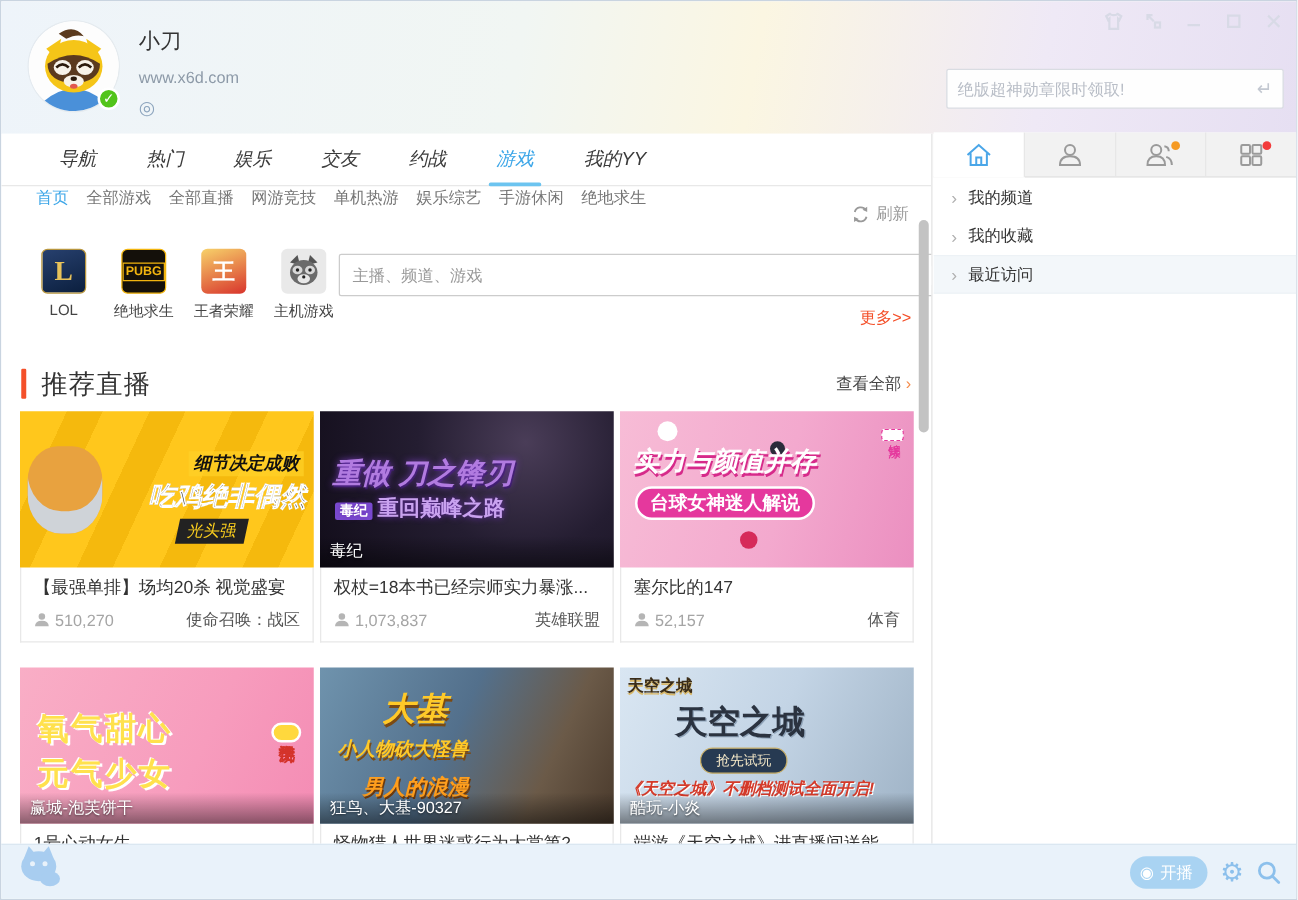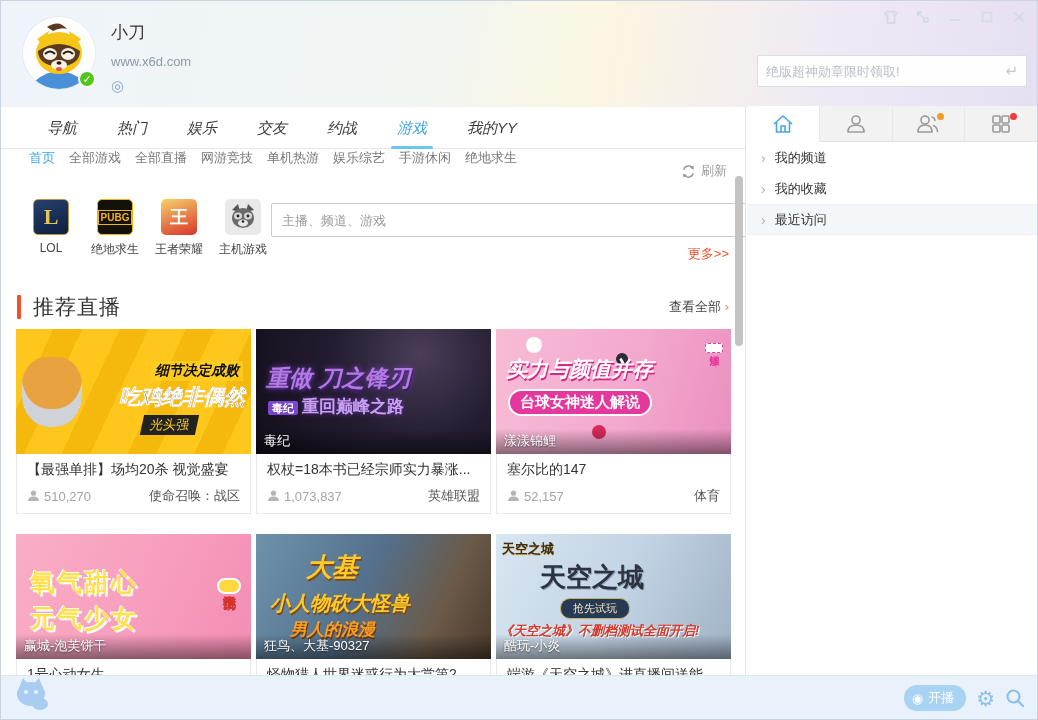--- a/index.html
+++ b/index.html
@@ -91,21 +91,21 @@
   .cov3 .c3a { position:absolute; left:10px; top:26px; font-size:21px; font-weight:bold; font-style:italic; color:#fff; text-shadow:1px 2px 0 #d62a8a; }
   .cov3 .c3b { position:absolute; left:12px; top:60px; font-size:15px; font-weight:bold; color:#fff; background:#e5389d; border:2px solid #fff; border-radius:14px; padding:2px 10px; }
   .cov3 .c3tag { position:absolute; right:8px; top:14px; writing-mode:vertical-rl; font-size:10px; color:#e5389d; background:#fff; border:1px dashed #e5389d; padding:4px 1px; border-radius:3px; }
   .cov3 .ball { position:absolute; border-radius:50%; }
   .cov4 { background:linear-gradient(115deg,#f9aec6 0%,#f79cbd 60%,#f48cb4 100%); }
   .cov4 .c4a { position:absolute; left:14px; top:32px; font-size:25px; font-weight:bold; color:#ffe14d; text-shadow:2px 2px 0 #fff,-1px -1px 0 #fff; letter-spacing:2px; }
   .cov4 .c4b { position:absolute; left:14px; top:68px; font-size:25px; font-weight:bold; color:#ffe14d; text-shadow:2px 2px 0 #fff,-1px -1px 0 #fff; letter-spacing:2px; }
   .cov4 .c4tag { position:absolute; right:10px; top:44px; writing-mode:vertical-rl; font-size:13px; font-weight:bold; color:#d4332b; background:#ffd83d; border:2px solid #fff; border-radius:12px; padding:6px 1px; }
   .cov5 { background:linear-gradient(115deg,#6f93ad 0%,#53708c 45%,#6b5a48 75%,#4a3a2c 100%); }
   .cov5 .c5a { position:absolute; left:50px; top:16px; font-size:26px; font-weight:bold; font-style:italic; color:#ffc928; text-shadow:1px 2px 0 #7c4a12; }
-  .cov5 .c5b { position:absolute; left:14px; top:56px; font-size:20px; font-weight:bold; font-style:italic; color:#ffc928; text-shadow:1px 2px 0 #7c4a12; }
+  .cov5 .c5b { position:absolute; left:14px; top:56px; font-size:15px; font-weight:bold; font-style:italic; color:#ffc928; text-shadow:1px 2px 0 #7c4a12; }
   .cov5 .c5c { position:absolute; left:34px; top:84px; font-size:17px; font-weight:bold; font-style:italic; color:#ff9e1c; text-shadow:1px 2px 0 #6e3a0c; }
   .cov6 { background:linear-gradient(115deg,#d9e6f2 0%,#c3d4e5 50%,#9fb3c6 100%); }
   .cov6 .c6a { position:absolute; left:44px; top:26px; font-size:26px; font-weight:bold; color:#2b3340; font-family:"Liberation Serif","DejaVu Serif",serif; text-shadow:1px 1px 0 #8fa3b8; }
   .cov6 .c6b { position:absolute; left:64px; top:64px; font-size:11px; color:#f5e9c8; background:#273a52; border:1px solid #c9b06a; border-radius:10px; padding:2px 12px; }
   .cov6 .c6c { position:absolute; left:4px; top:88px; font-size:13px; font-weight:bold; font-style:italic; color:#d43a2a; text-shadow:1px 1px 0 #fff; white-space:nowrap; }
   .cov6 .logo { position:absolute; left:6px; top:6px; font-size:13px; font-weight:bold; color:#3a2c18; font-family:"Liberation Serif","DejaVu Serif",serif; text-shadow:0 1px 0 #d9b96a; }
 
   
   .scrollbar { position:absolute; top:44px; right:2px; bottom:0; width:8px; }
   .scroll-thumb { position:absolute; top:25px; width:8px; height:170px; background:#c3c3c3; border-radius:4px; }
@@ -333,21 +333,20 @@
       </div>
 
       <div class="card">
         <div class="cover cov3">
           <div class="ball" style="left:30px;top:8px;width:16px;height:16px;background:#fff;"></div>
           <div class="ball" style="left:120px;top:24px;width:12px;height:12px;background:#2b2b3a;"></div>
           <div class="ball" style="left:96px;top:96px;width:14px;height:14px;background:#d62a5a;"></div>
           <div class="c3a">实力与颜值并存</div>
           <div class="c3b">台球女神迷人解说</div>
           <div class="c3tag">漾漾锦鲤</div>
-          <div class="streamer">漾漾锦鲤</div>
         </div>
         <div class="card-info">
           <div class="card-title">塞尔比的147</div>
           <div class="card-meta">
             <span class="viewers">
               <svg width="13" height="12" viewBox="0 0 13 12">
                   <circle cx="6.5" cy="3.2" r="2.6" fill="#b5b5b5"></circle>
                   <path d="M1 11 Q1 6.5 6.5 6.5 Q12 6.5 12 11 Z" fill="#b5b5b5"></path>
                 </svg>
               <span>52,157</span>

